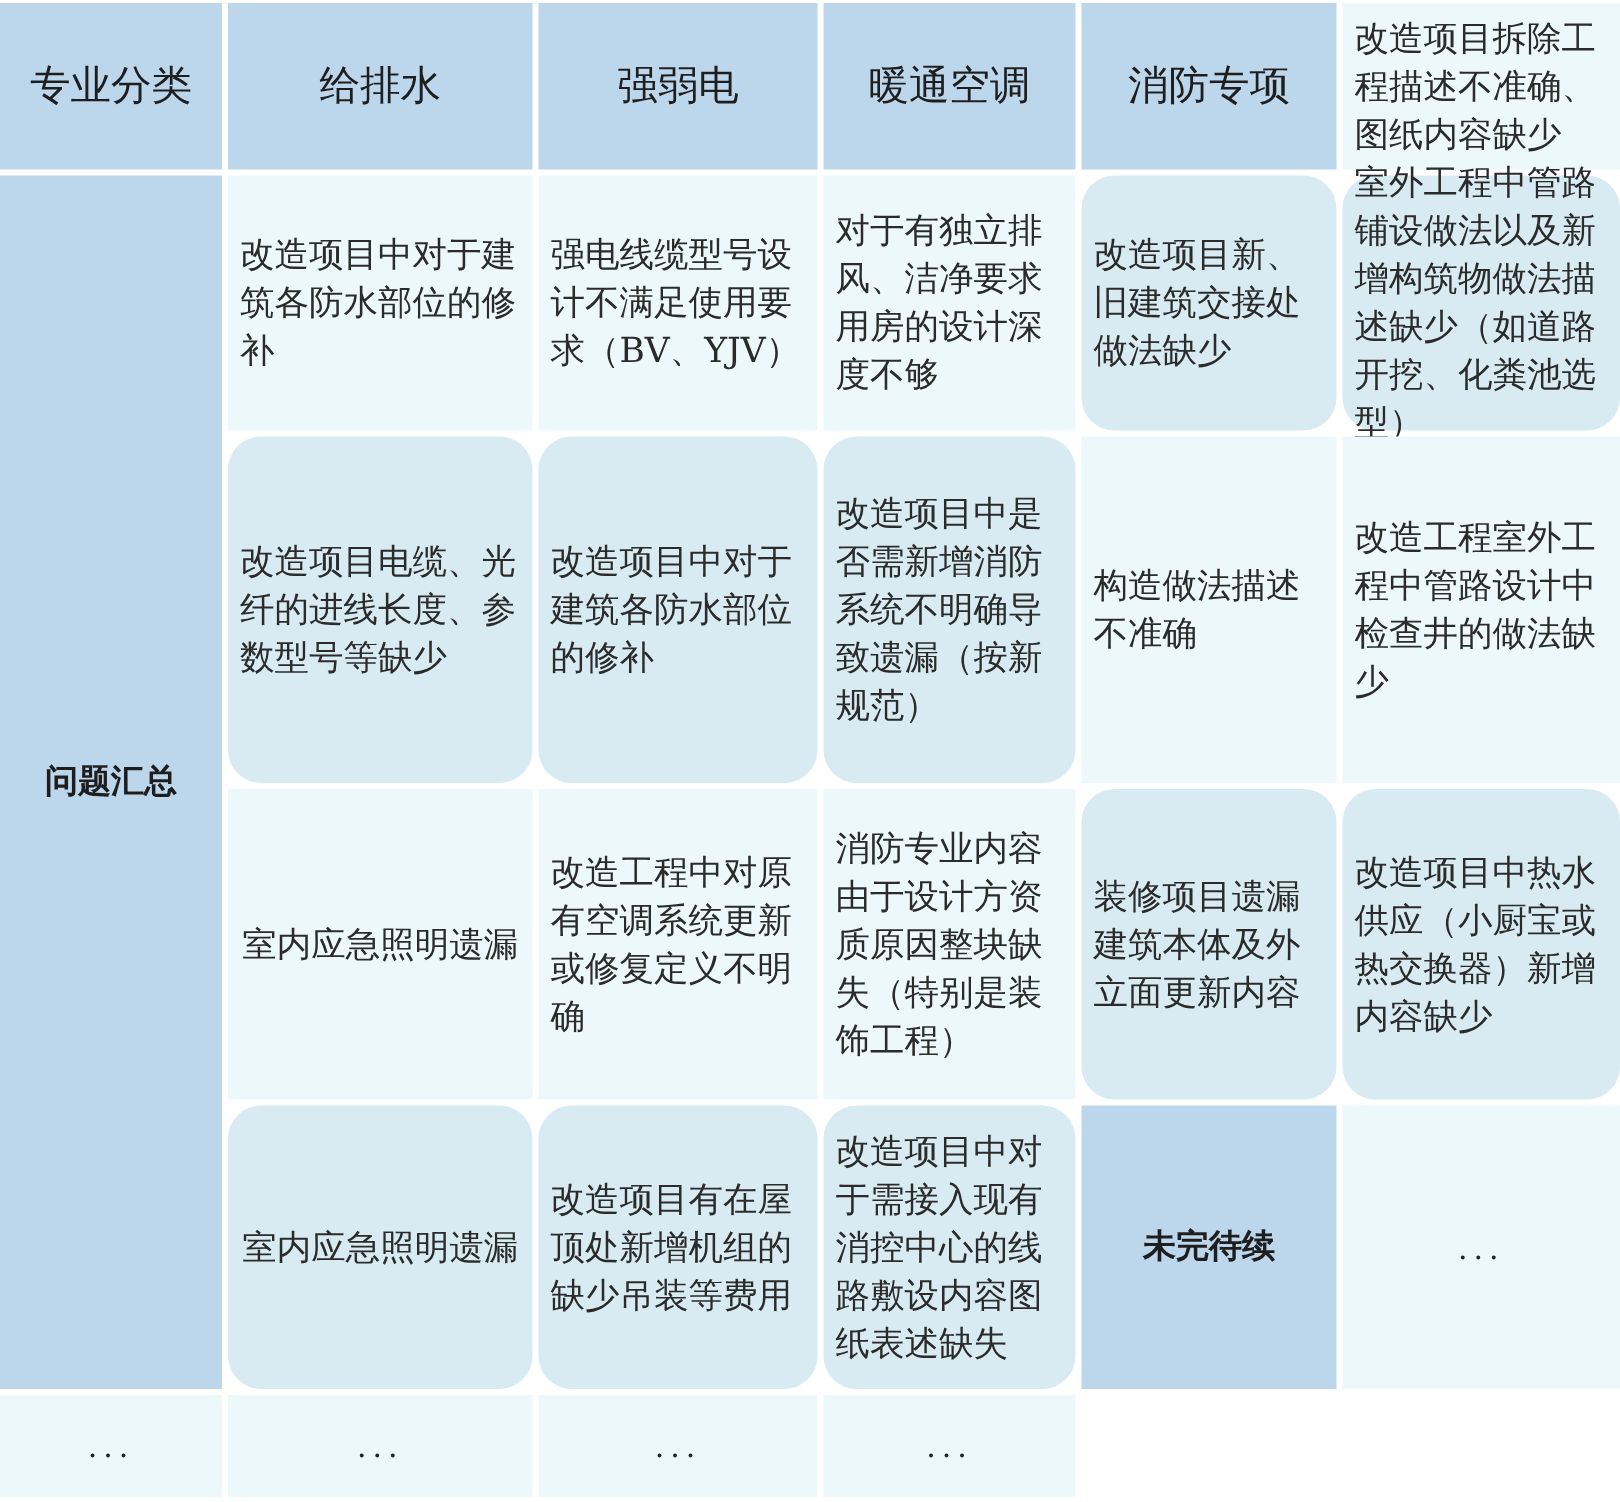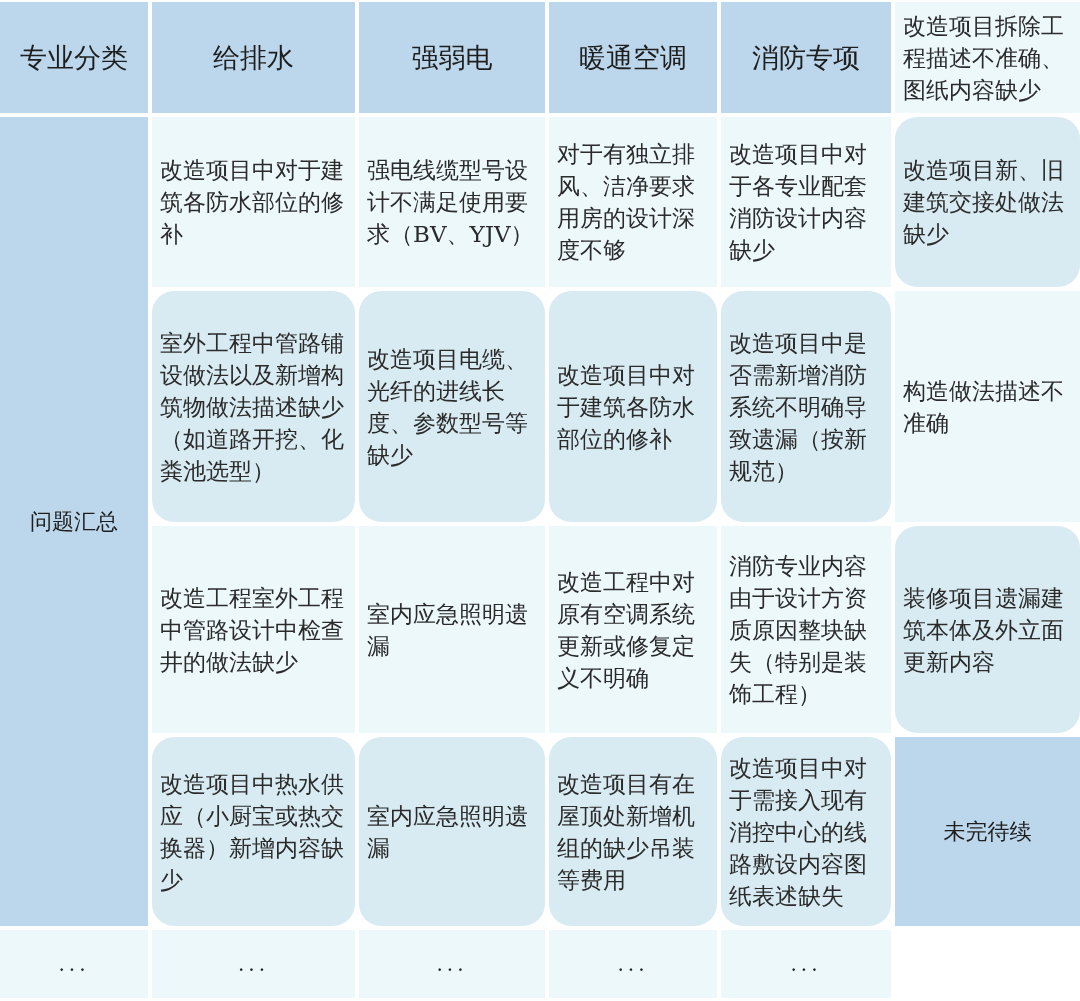--- a/index.html
+++ b/index.html
@@ -42,20 +42,21 @@
       background: #bcd7ec;
       font-family: "DejaVu Sans", "Liberation Sans", sans-serif;
       font-size: 27px;
       color: #1e1e1e;
     }
     .side {
       background: #bcd7ec;
       font-family: "DejaVu Sans", "Liberation Sans", sans-serif;
       font-size: 22px;
       color: #1e1e1e;
+      font-weight: bold;
     }
     .light { background: #edf8fb; }
     .dark  { background: #d8ebf3; border-radius: 22px; }
     .side-span { grid-row: 2 / span 4; }
     .ellipsis {
       font-size: 20px;
       letter-spacing: 4px;
       color: #222;
     }
   </style>
@@ -69,21 +70,20 @@
   <div class="cell hdr">强弱电</div>
   <div class="cell hdr">暖通空调</div>
   <div class="cell hdr">消防专项</div>
 
   <div class="cell side side-span">问题汇总</div>
 
   <div class="cell light">改造项目拆除工程描述不准确、图纸内容缺少</div>
   <div class="cell light">改造项目中对于建筑各防水部位的修补</div>
   <div class="cell light">强电线缆型号设计不满足使用要求（BV、YJV）</div>
   <div class="cell light">对于有独立排风、洁净要求用房的设计深度不够</div>
-  <div class="cell light">改造项目中对于各专业配套消防设计内容缺少</div>
 
   <div class="cell dark">改造项目新、旧建筑交接处做法缺少</div>
   <div class="cell dark">室外工程中管路铺设做法以及新增构筑物做法描述缺少（如道路开挖、化粪池选型）</div>
   <div class="cell dark">改造项目电缆、光纤的进线长度、参数型号等缺少</div>
   <div class="cell dark">改造项目中对于建筑各防水部位的修补</div>
   <div class="cell dark">改造项目中是否需新增消防系统不明确导致遗漏（按新规范）</div>
 
   <div class="cell light">构造做法描述不准确</div>
   <div class="cell light">改造工程室外工程中管路设计中检查井的做法缺少</div>
   <div class="cell light">室内应急照明遗漏</div>

